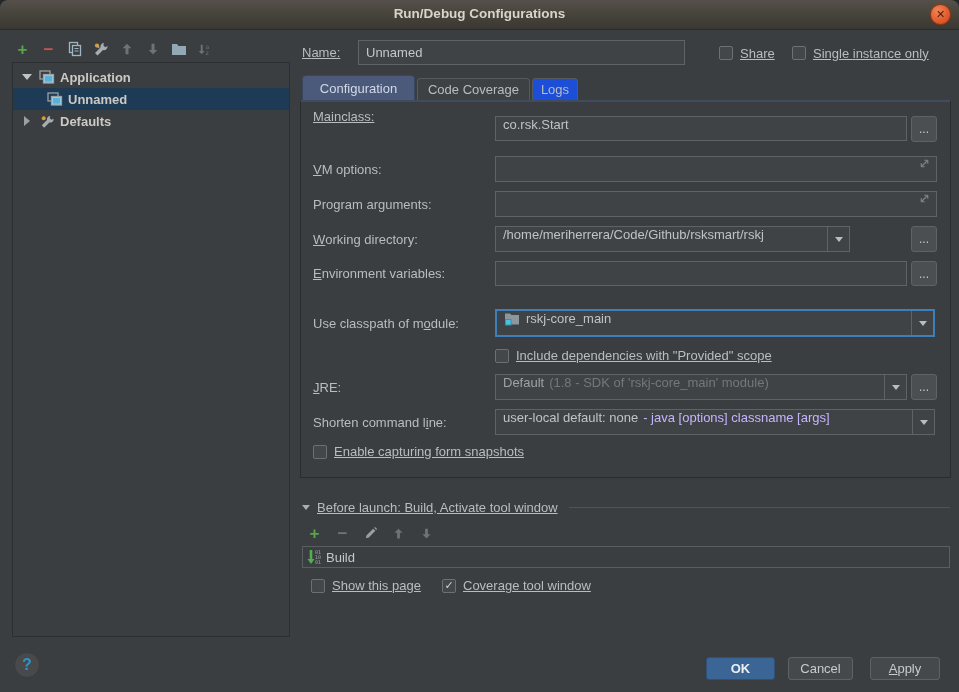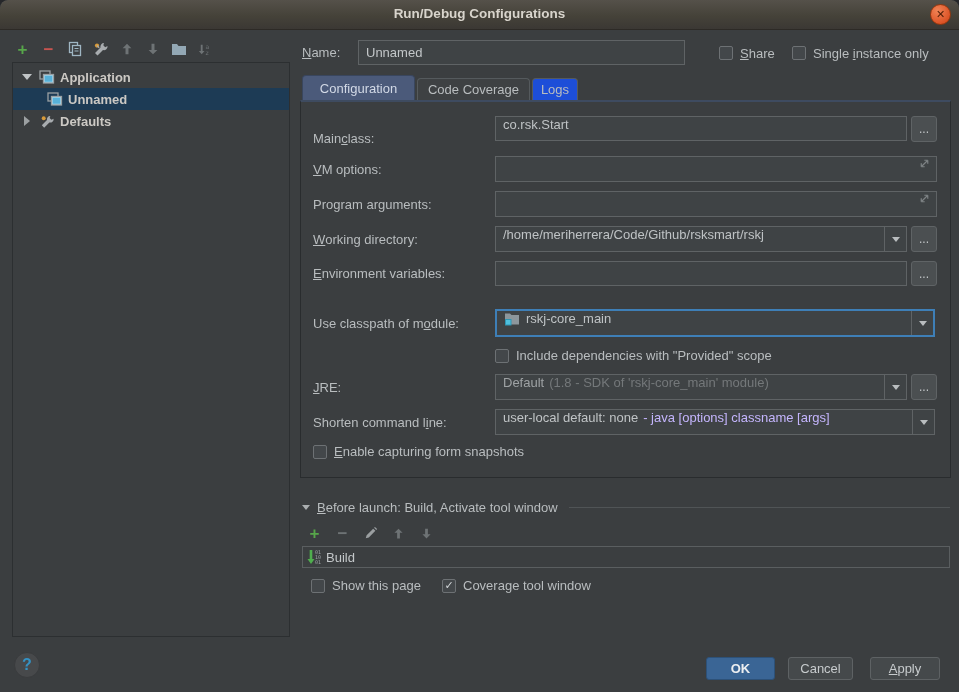--- a/index.html
+++ b/index.html
@@ -36,21 +36,21 @@
   .tree-row.sel{background:var(--selection-bg);}
   .tw{display:inline-flex;width:12px;justify-content:center;margin-left:8px;}
   .tri-exp-down{width:0;height:0;border-left:5px solid transparent;border-right:5px solid transparent;border-top:6px solid #c0c4c6;}
   .tri-exp-right{width:0;height:0;border-top:5px solid transparent;border-bottom:5px solid transparent;border-left:6px solid #9ca0a2;}
   .ticon{display:inline-flex;width:16px;height:15px;margin-left:6px;margin-right:5px;}
   .indent{width:20px;}
   .help-btn{position:absolute;left:14px;top:652px;width:26px;height:26px;border-radius:50%;
     background:#47494b;border:1px solid #3a3c3e;display:flex;align-items:center;justify-content:center;}
   .help-q{color:var(--help-blue);font-weight:bold;font-size:16px;}
   
-  .lbl{color:var(--text);}
+  .lbl{color:var(--text);text-decoration:underline;}
   .mn{text-decoration:underline;}
   .name-label{position:absolute;left:302px;top:40px;height:25px;line-height:25px;}
   .name-field{position:absolute;left:358px;top:40px;width:327px;height:25px;background:var(--input-bg);
     border:1px solid var(--input-border);display:flex;align-items:center;padding-left:7px;color:#c3c7c9;}
   .cb{width:14px;height:14px;background:#43474a;border:1px solid #6d7174;border-radius:2px;
     display:inline-flex;align-items:center;justify-content:center;font-size:11px;color:var(--check-mark);flex:none;}
   .hchk{position:absolute;display:flex;align-items:center;gap:7px;height:16px;}
   
   .tab{position:absolute;display:flex;align-items:center;justify-content:center;
     border:1px solid #555a5d;border-bottom:none;border-radius:4px 4px 0 0;color:#b9bdbf;}
@@ -208,21 +208,21 @@
     </div>
   <div class="tab" style="left:417px;top:78px;width:113px;height:22px;background:#3e4143;">
       <span>Code Coverage</span>
     </div>
   <div class="tab" style="left:532px;top:78px;width:46px;height:22px;background:#1d4ed8;">
       <span>Logs</span>
     </div>
 
   <div class="content-box">
 
-    <span class="frm-lbl" style="top:24px;height:25px;">
+    <span class="frm-lbl" style="top:2px;height:25px;text-decoration:underline;">
         <i>Main </i>
         <i class="mn">c</i>
         <i>lass:</i>
       </span>
     <div class="field" style="left:194px;top:14px;width:412px;height:25px;">
       <span>co.rsk.Start</span>
     </div>
     <button class="browse" style="left:610px;top:14px;">...</button>
 
     <span class="frm-lbl" style="top:54px;height:26px;">
@@ -249,21 +249,21 @@
         <svg width="13" height="13" viewBox="0 0 14 14" fill="none" stroke="#7d8284" stroke-width="1.3">
             <path d="M3.5 10.5L10.5 3.5M10.5 3.5H6.8M10.5 3.5v3.7M3.5 10.5h3.7M3.5 10.5V6.8"></path>
           </svg>
       </span>
     </div>
 
     <span class="frm-lbl" style="top:124px;height:26px;">
         <i class="mn">W</i>
         <i>orking directory:</i>
       </span>
-    <div class="field" style="left:194px;top:124px;width:412px;height:26px;">
+    <div class="field" style="left:194px;top:124px;width:355px;height:26px;">
       <span>/home/meriherrera/Code/Github/rsksmart/rskj</span>
       <span class="arrow-sec">
           <i class="tri-dd"></i>
         </span>
     </div>
     <button class="browse" style="left:610px;top:124px;">...</button>
 
     <span class="frm-lbl" style="top:159px;height:25px;">
         <i class="mn">E</i>
         <i>nvironment variables:</i>

